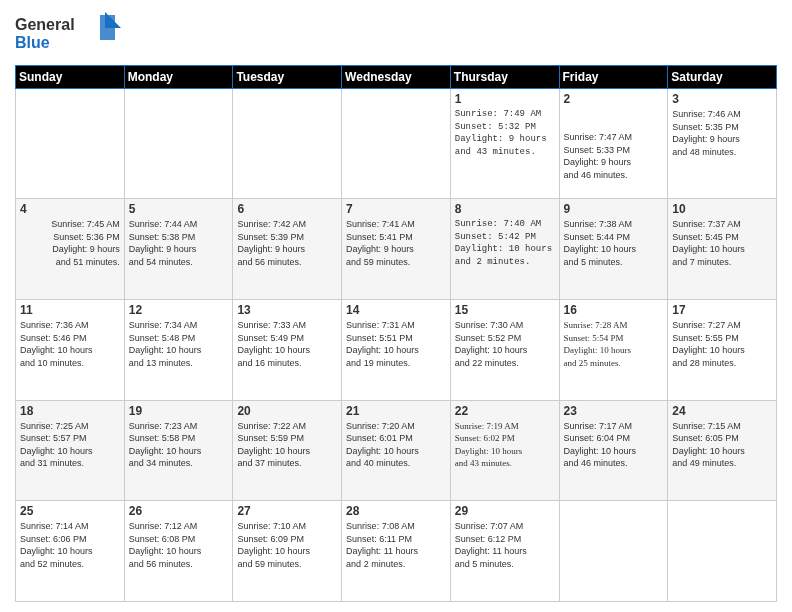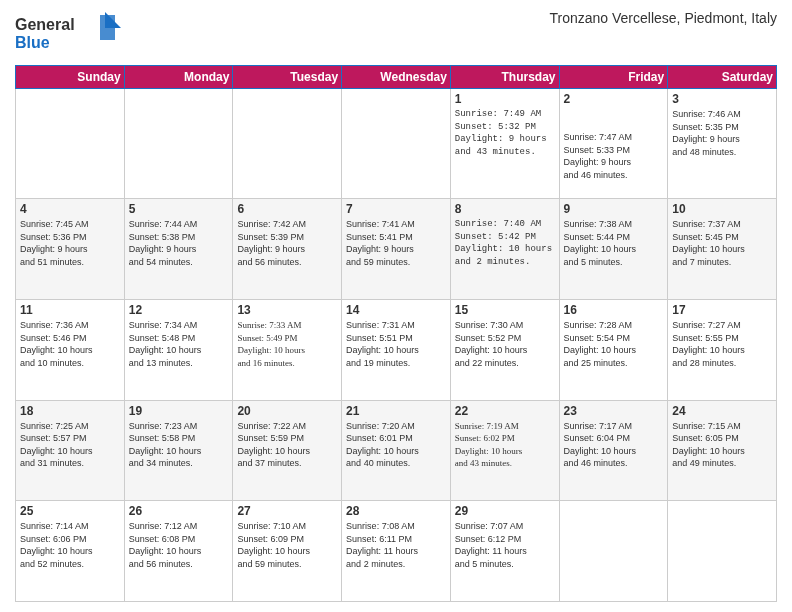--- a/index.html
+++ b/index.html
@@ -40,26 +40,26 @@
       font-size: 14px;
       color: #333;
     }
     .calendar {
       flex: 1;
       border-collapse: collapse;
       width: 100%;
       table-layout: fixed;
     }
     .calendar th {
-      background: #be185d;
+      background: #000000;
       color: white;
       font-size: 12px;
       font-weight: bold;
       padding: 4px 3px;
-      text-align: right;
+      text-align: left;
       border: 1px solid #1a6fc4;
     }
     .calendar td {
       border: 1px solid #ccc;
       vertical-align: top;
       padding: 3px 4px;
       font-size: 9.5px;
       color: #333;
       background: #fff;
       height: 88px;
@@ -91,21 +91,20 @@
       <div>
         <svg width="110" height="45" viewBox="0 0 110 45">
           <text x="0" y="20" font-family="Arial" font-size="16" font-weight="bold" fill="#333">General</text>
           <text x="0" y="38" font-family="Arial" font-size="16" font-weight="bold" fill="#1a6fc4">Blue</text>
           <polygon points="85,5 100,5 100,30 85,30" fill="#1a6fc4" opacity="0.8"></polygon>
           <polygon points="90,2 106,18 90,18" fill="#1a6fc4"></polygon>
         </svg>
       </div>
     </div>
     <div class="title-section">
-      <div class="location-title">Tronzano Vercellese, Piedmont, Italy</div>
     </div>
   </div>
 
   <table class="calendar">
     <thead>
       <tr>
         <th>Sunday</th>
         <th>Monday</th>
         <th>Tuesday</th>
         <th>Wednesday</th>
@@ -138,21 +137,21 @@
             <span class="day-number">3</span>
             <div class="day-info" style="white-space: pre-line;">Sunrise: 7:46 AM
 Sunset: 5:35 PM
 Daylight: 9 hours
 and 48 minutes.</div>
           </td>
         </tr>
         <tr>
           <td>
             <span class="day-number">4</span>
-            <div class="day-info" style="white-space: pre-line;">Sunrise: 7:45 AM
+            <div class="day-info" style="white-space: pre-line; text-align: right;">Sunrise: 7:45 AM
 Sunset: 5:36 PM
 Daylight: 9 hours
 and 51 minutes.</div>
           </td>
           <td>
             <span class="day-number">5</span>
             <div class="day-info" style="white-space: pre-line;">Sunrise: 7:44 AM
 Sunset: 5:38 PM
 Daylight: 9 hours
 and 54 minutes.</div>
@@ -203,42 +202,42 @@
           </td>
           <td>
             <span class="day-number">12</span>
             <div class="day-info" style="white-space: pre-line;">Sunrise: 7:34 AM
 Sunset: 5:48 PM
 Daylight: 10 hours
 and 13 minutes.</div>
           </td>
           <td>
             <span class="day-number">13</span>
-            <div class="day-info" style="white-space: pre-line; font-family: Liberation Serif, serif;">Sunrise: 7:33 AM
+            <div class="day-info" style="white-space: pre-line;">Sunrise: 7:33 AM
 Sunset: 5:49 PM
 Daylight: 10 hours
 and 16 minutes.</div>
           </td>
           <td>
             <span class="day-number">14</span>
             <div class="day-info" style="white-space: pre-line;">Sunrise: 7:31 AM
 Sunset: 5:51 PM
 Daylight: 10 hours
 and 19 minutes.</div>
           </td>
           <td>
             <span class="day-number">15</span>
             <div class="day-info" style="white-space: pre-line;">Sunrise: 7:30 AM
 Sunset: 5:52 PM
 Daylight: 10 hours
 and 22 minutes.</div>
           </td>
           <td>
             <span class="day-number">16</span>
-            <div class="day-info" style="white-space: pre-line;">Sunrise: 7:28 AM
+            <div class="day-info" style="white-space: pre-line; font-family: Liberation Serif, serif;">Sunrise: 7:28 AM
 Sunset: 5:54 PM
 Daylight: 10 hours
 and 25 minutes.</div>
           </td>
           <td>
             <span class="day-number">17</span>
             <div class="day-info" style="white-space: pre-line;">Sunrise: 7:27 AM
 Sunset: 5:55 PM
 Daylight: 10 hours
 and 28 minutes.</div>

